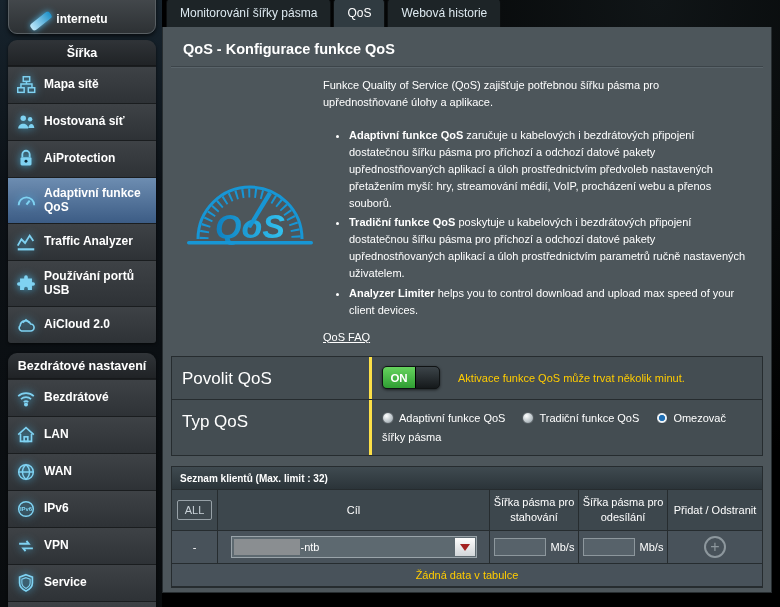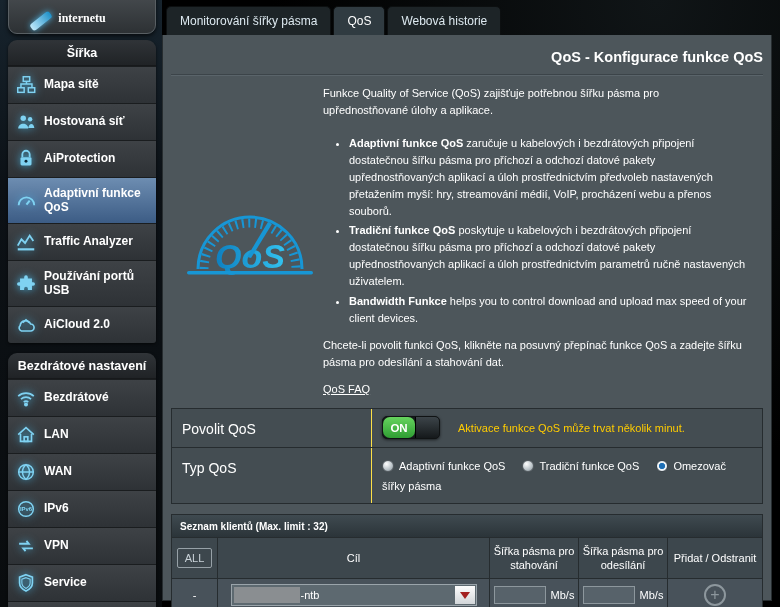--- a/index.html
+++ b/index.html
@@ -19,21 +19,21 @@
   }
   .top-btn {
     margin-top:-14px; height:48px;
     background:linear-gradient(#4b5054,#2d3134);
     border:1px solid #595f63; border-radius:9px;
     display:flex; align-items:flex-end; justify-content:center;
     padding-bottom:7px; position:relative;
     box-shadow:0 2px 4px rgba(0,0,0,.7);
     cursor:pointer;
   }
-  .top-btn .lbl { font-size:12px; font-weight:bold; color:#fff;font-family:Liberation Serif, serif; }
+  .top-btn .lbl { font-size:12px; font-weight:bold; color:#fff; }
   .pen-icon {
     position:absolute; left:20px; bottom:8px;
     width:24px; height:8px; border-radius:3px;
     background:linear-gradient(90deg,#bfe9fb,#1e90c8);
     transform:rotate(-38deg);
     box-shadow:0 0 6px rgba(80,190,240,.9);
   }
   .group { border-radius:9px 9px 3px 3px; overflow:hidden; margin-top:6px;
            box-shadow:0 1px 3px rgba(0,0,0,.6); }
   .group + .group { margin-top:10px; }
@@ -52,70 +52,69 @@
   .item.selected { background:linear-gradient(#6d8db1,#3c5c85); }
   .item .ic {
     width:36px; flex:0 0 36px; display:flex; align-items:center; justify-content:center;
     color:#7fd2f2; filter:drop-shadow(0 0 4px rgba(70,190,240,.85));
   }
   .item .ic svg { width:22px; height:22px; }
   .item .lbl { font-size:12px; font-weight:bold; line-height:1.15; color:#fff; }
 
   
   .main { flex:1; padding-right:8px; background:radial-gradient(ellipse at 80% 0%,#101517 0%,#000 55%); }
-  .tabbar { height:35px; display:flex; align-items:flex-end; padding-left:4px; }
+  .tabbar { height:27px; display:flex; align-items:flex-end; padding-left:4px; }
   .tab {
     height:29px; display:flex; align-items:center;
     padding:0 13px; margin-right:2px;
     background:#1d2427; color:#dde9f0; font-size:12px;
     border-radius:5px 5px 0 0; cursor:pointer;
     border:1px solid #0c0f10; border-bottom:none;
   }
   .tab.active { background:#303b41; color:#fff; }
 
   .panel {
     height:566px; background:#4d565b;
     border:1px solid #272d30; border-top:none;
     padding:8px 8px 0 8px;
   }
   .page-title {
     font-size:14.5px; font-weight:bold; color:#fff;
     padding:6px 0 9px 12px;
     border-bottom:1px solid #3c4449;
     box-shadow:0 1px 0 #5a646a;
-    text-align:right;
   }
 
   
   .desc { display:flex; align-items:center; padding:10px 10px 6px 6px; }
   .gauge-box { flex:0 0 146px; display:flex; justify-content:center; }
   .desc-text { flex:1; font-size:11px; line-height:1.55; color:#fff; padding-right:6px; }
   .desc-text p { margin-bottom:10px; }
   .desc-text ul { margin:16px 0 10px 26px; }
   .desc-text li { margin-bottom:2px; }
   .faq-link { color:#fff; text-decoration:underline; font-size:11px; cursor:pointer; }
 
   
   .settings-table { margin-top:4px; border:1px solid #262c2f; }
   .srow { display:flex; background:#444d52; border-top:1px solid #262c2f; }
   .srow:first-child { border-top:none; }
   .slabel {
-    flex:0 0 200px; font-size:14px; color:#fff;
-    padding:12px 8px 10px 10px; border-right:1px solid #fde047;
+    flex:0 0 200px; font-size:17px; color:#fff;
+    padding:12px 8px 10px 10px; border-right:3px solid #fde047;
   }
   .svalue { flex:1; padding:7px 10px; display:flex; align-items:center; flex-wrap:wrap; }
   .toggle {
     width:58px; height:23px; border-radius:5px; overflow:hidden;
     display:inline-flex; border:1px solid #101314; background:#15191b;
     box-shadow:0 1px 3px rgba(0,0,0,.6); cursor:pointer; flex:0 0 58px;
   }
   .toggle .on {
     flex:0 0 32px; background:linear-gradient(#66d35e,#2f9e33);
     color:#fff; font-weight:bold; font-size:11.5px;
-    display:flex; align-items:center; justify-content:center;border-radius:7px;
+    display:flex; align-items:center; justify-content:center;
   }
   .toggle .knob { flex:1; background:linear-gradient(#3c4449,#15191b); border-left:1px solid #000; border-radius:0 4px 4px 0; }
   .note { color:#ffcc00; font-size:11px; margin-left:18px; }
   .radios { font-size:11px; line-height:1.8; display:block; padding-top:9px; }
   .radios label { margin-right:14px; cursor:pointer; white-space:normal; }
   .radio {
     display:inline-block; width:12px; height:12px; border-radius:50%;
     background:radial-gradient(circle at 35% 30%, #ffffff, #b9c2c7 60%, #828c92);
     border:1px solid #565d62; vertical-align:-2px; margin-right:5px;
   }
@@ -362,23 +361,22 @@
             <text x="67" y="91" text-anchor="middle" font-size="34" font-weight="bold" font-style="italic" fill="url(#gq)">QoS</text>
             <polygon points="64,80 68,81 89,47 85,45" fill="#1796d5"></polygon>
             <rect x="4" y="94" width="126" height="3.5" rx="1.7" fill="#1796d5"></rect>
           </svg>
         </div>
         <div class="desc-text">
           <p>Funkce Quality of Service (QoS) zajišťuje potřebnou šířku pásma pro upřednostňované úlohy a aplikace.</p>
           <ul>
             <li><b>Adaptivní funkce QoS</b><span> zaručuje u kabelových i bezdrátových připojení dostatečnou šířku pásma pro příchozí a odchozí datové pakety upřednostňovaných aplikací a úloh prostřednictvím předvoleb nastavených přetažením myší: hry, streamování médií, VoIP, procházení webu a přenos souborů.</span></li>
             <li><b>Tradiční funkce QoS</b><span> poskytuje u kabelových i bezdrátových připojení dostatečnou šířku pásma pro příchozí a odchozí datové pakety upřednostňovaných aplikací a úloh prostřednictvím parametrů ručně nastavených uživatelem.</span></li>
-            <li><b>Bandwidth Funkce</b><span> helps you to control download and upload max speed of your client devices.</span></li>
+            <li><b>Analyzer Limiter</b><span> helps you to control download and upload max speed of your client devices.</span></li>
           </ul>
-          <p>Chcete-li povolit funkci QoS, klikněte na posuvný přepínač funkce QoS a zadejte šířku pásma pro odesílání a stahování dat.</p>
           <a class="faq-link">QoS FAQ</a>
         </div>
       </div>
 
       <div class="settings-table">
         <div class="srow">
           <div class="slabel">Povolit QoS</div>
           <div class="svalue">
             <div class="toggle">
               <span class="on">ON</span>

